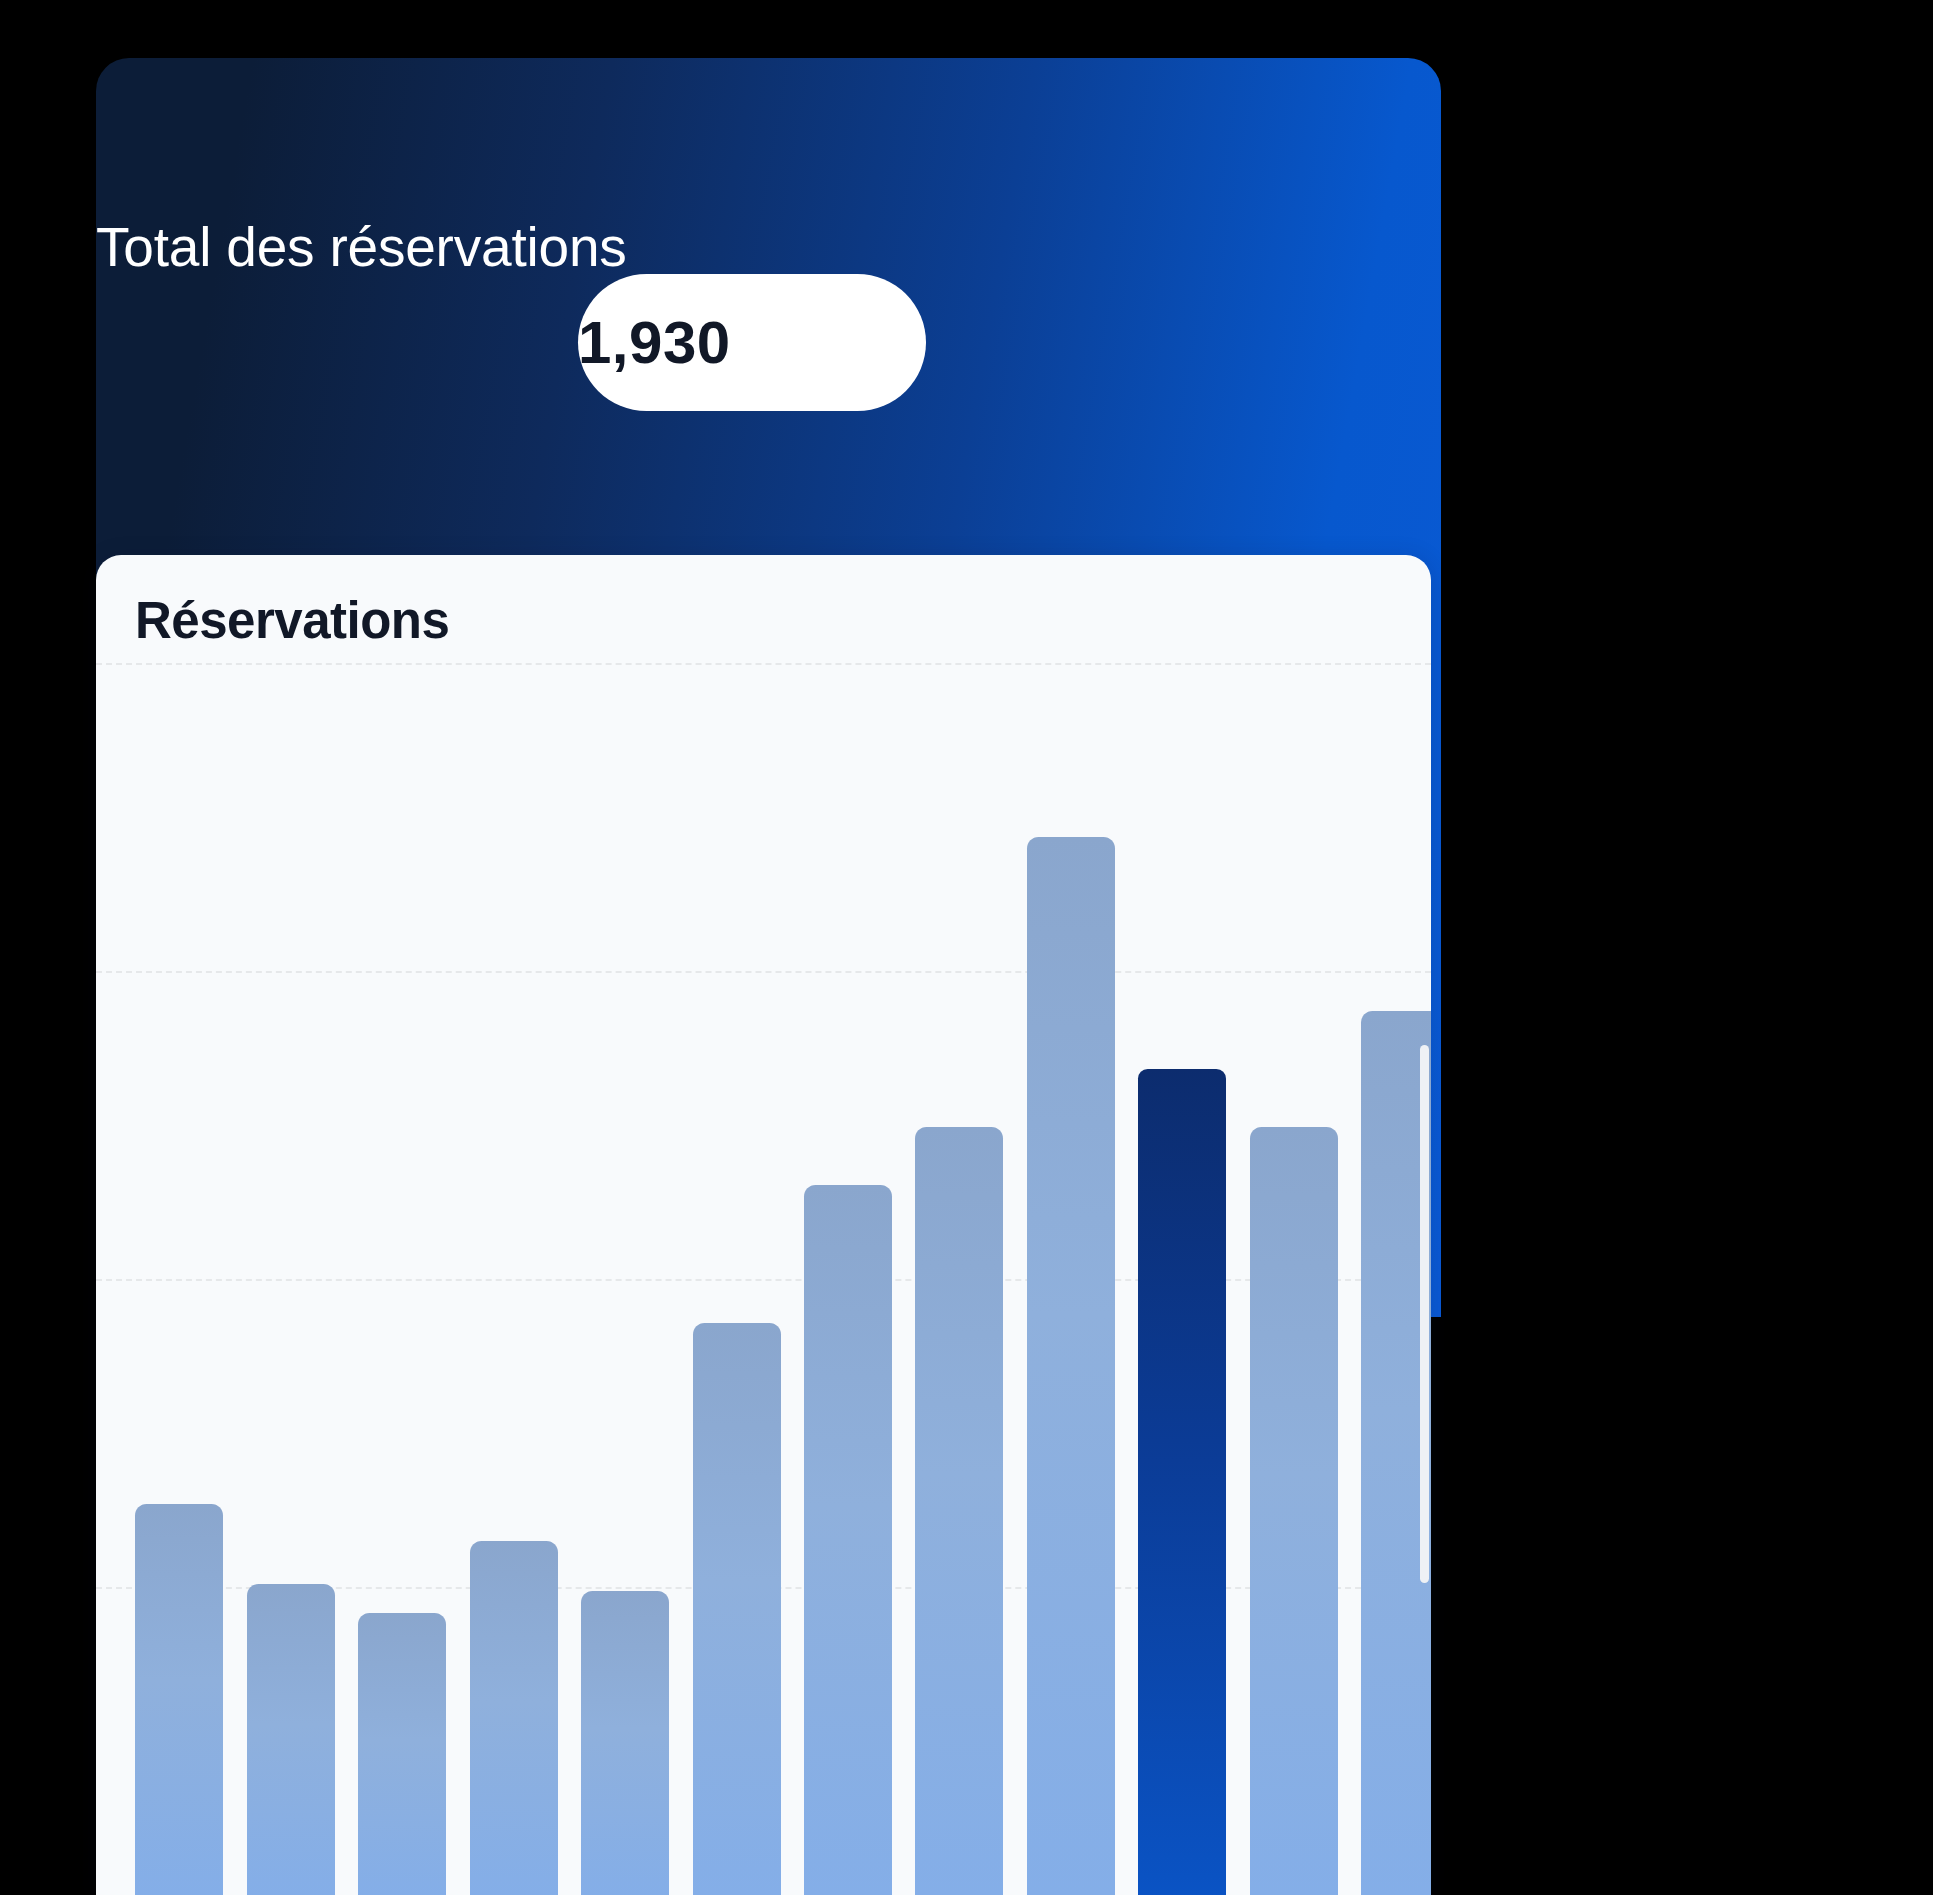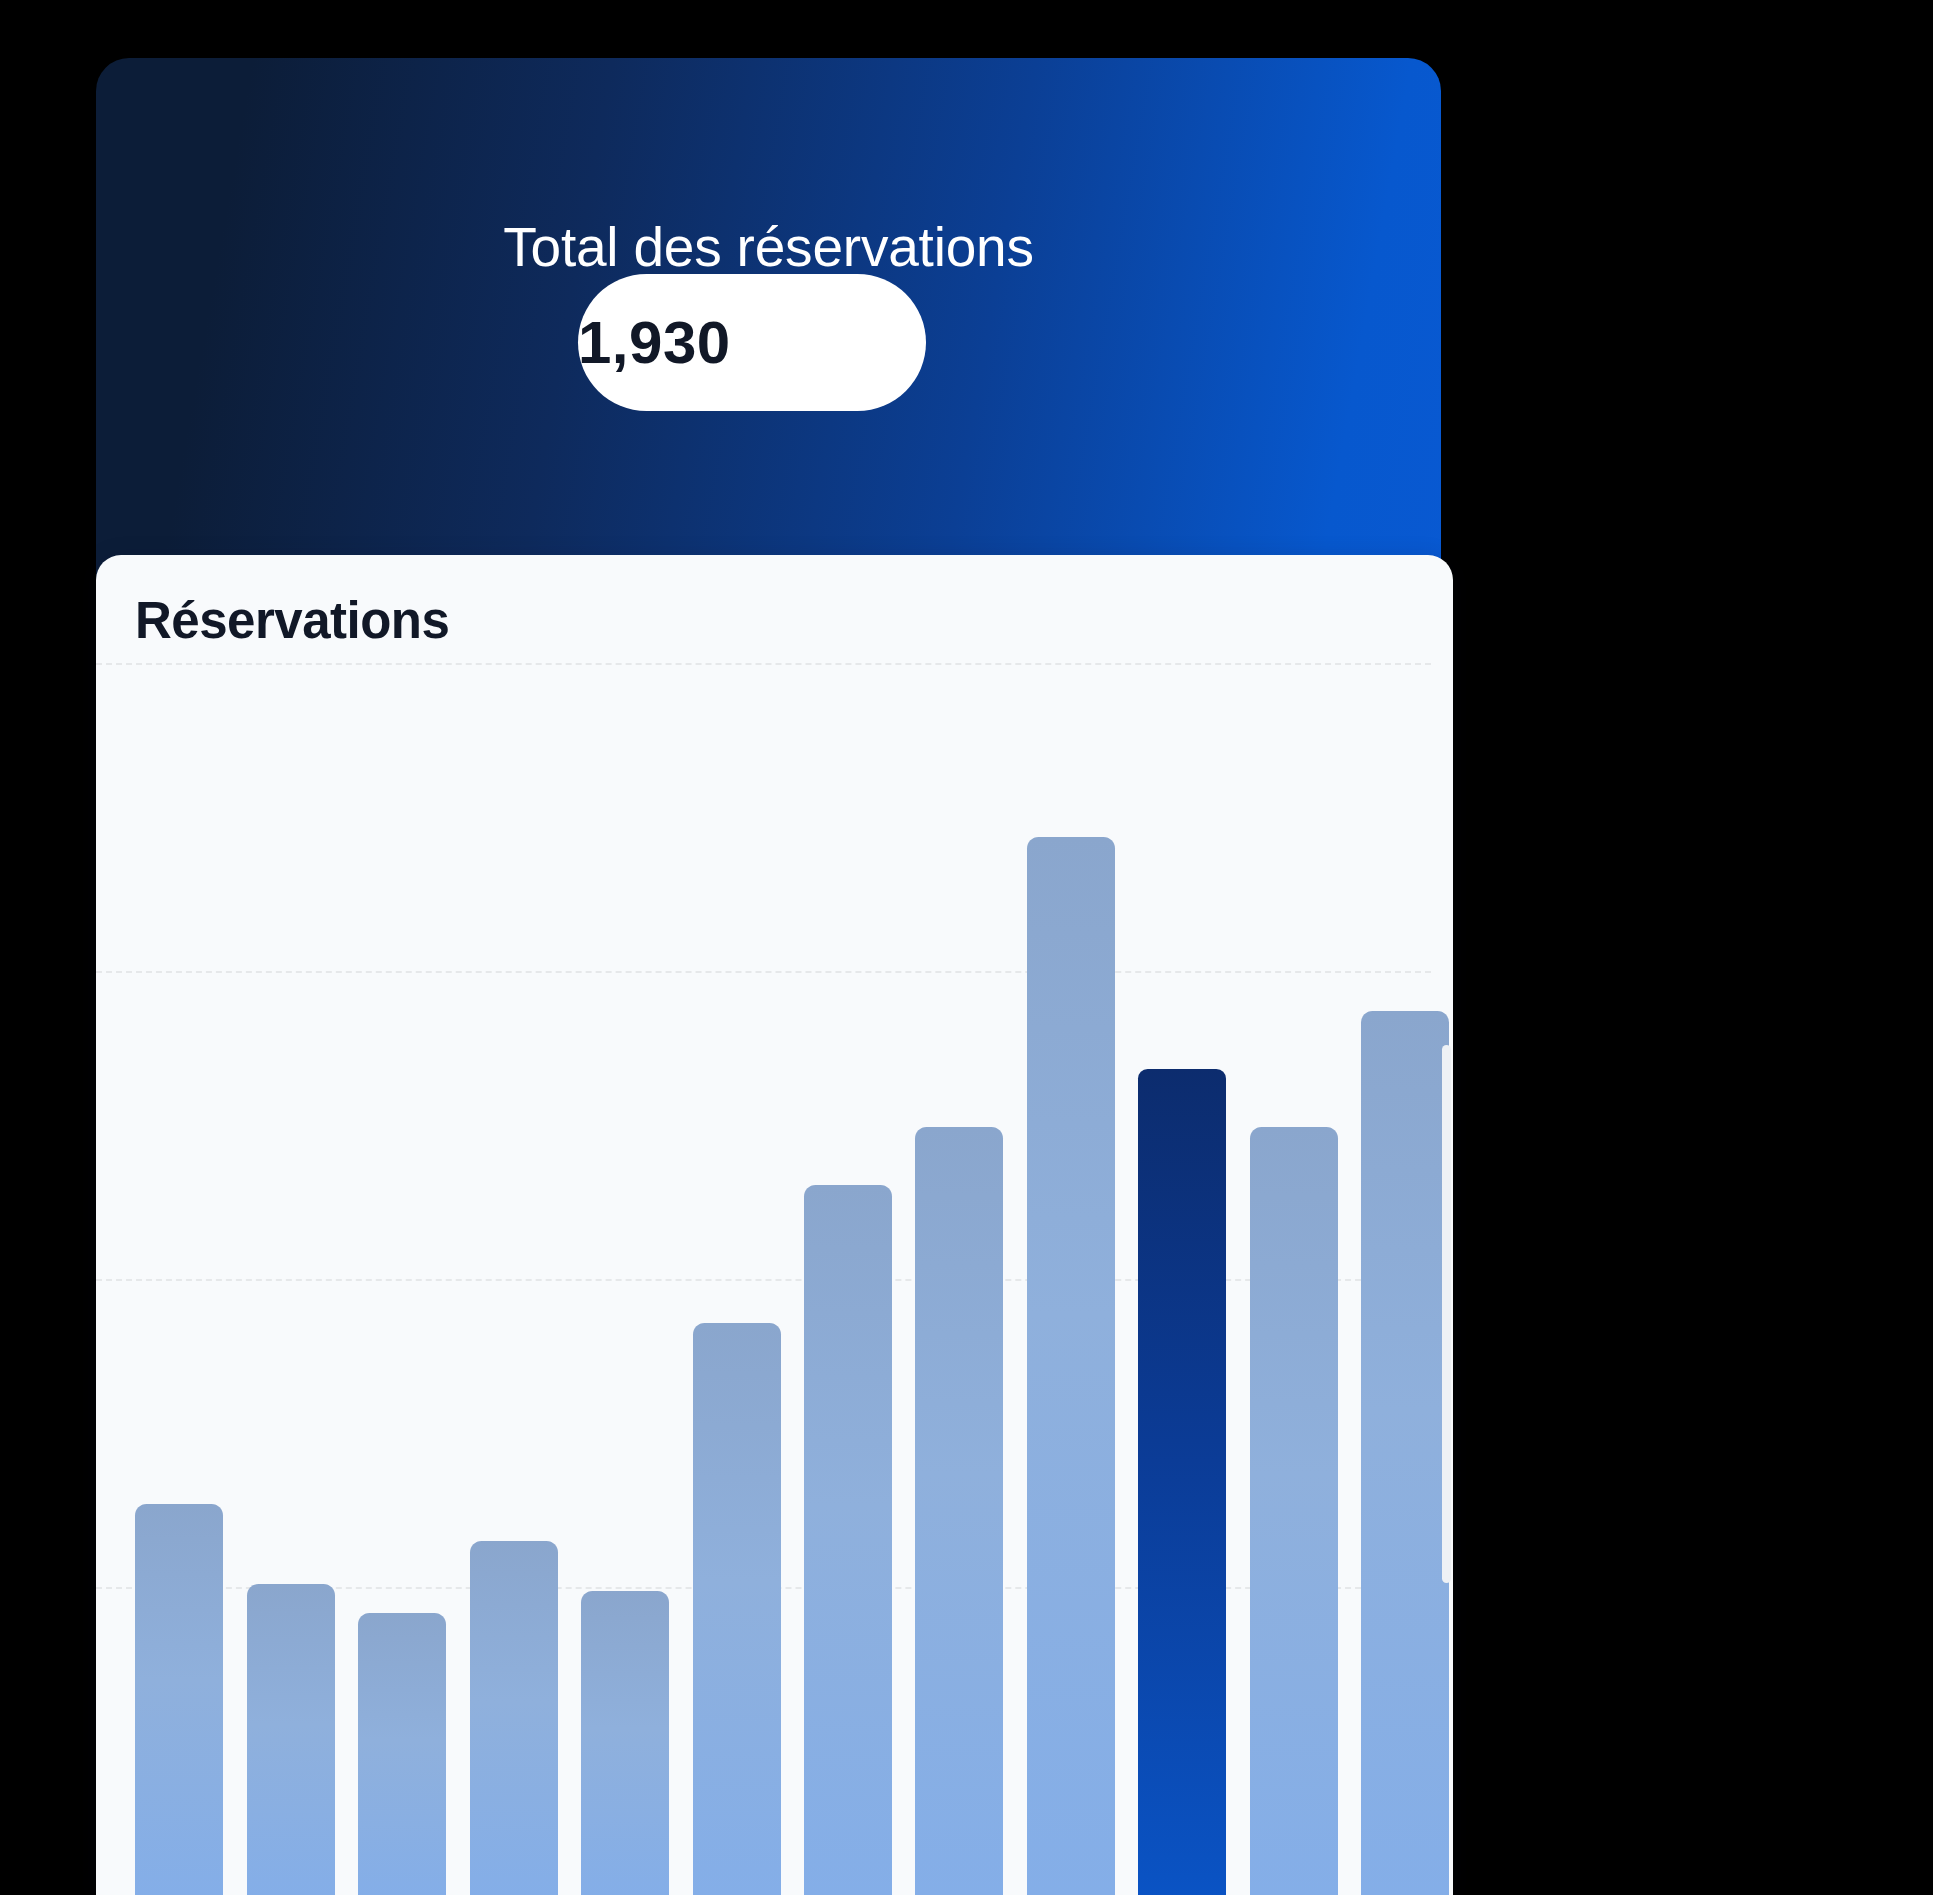--- a/index.html
+++ b/index.html
@@ -33,21 +33,21 @@
     height: 1259px;
     border-radius: 33px 33px 0 0;
     background: linear-gradient(100deg, #0c1d38 0%, #0c1d38 10%, #0e2a5c 33%, #0b3f95 60%, #0758ce 84%, #0a5ad6 100%);
   }
 
   .hero-title {
     position: absolute;
     left: 0;
     top: 159px;
     width: 1345px;
-    text-align: center;
+    text-align: left;
     color: #ffffff;
     font-size: 55px;
     font-weight: 400;
     letter-spacing: -0.2px;
     line-height: 1.1;
     white-space: nowrap;
   }
 
   .hero-badge {
     position: absolute;
@@ -72,21 +72,20 @@
   .chart-card {
     position: absolute;
     left: 96px;
     top: 555px;
     width: 1335px;
     height: 1340px;
     background: #f8fafc;
     border-radius: 25px 25px 0 0;
     box-shadow: 0 3.8px 23px rgba(6, 20, 50, 0.16);
     overflow: hidden;
-    padding-left: 22px;
   }
 
   .card-title {
     position: absolute;
     left: 39px;
     top: 38px;
     color: #111827;
     font-size: 51px;
     font-weight: 700;
     letter-spacing: -0.5px;

